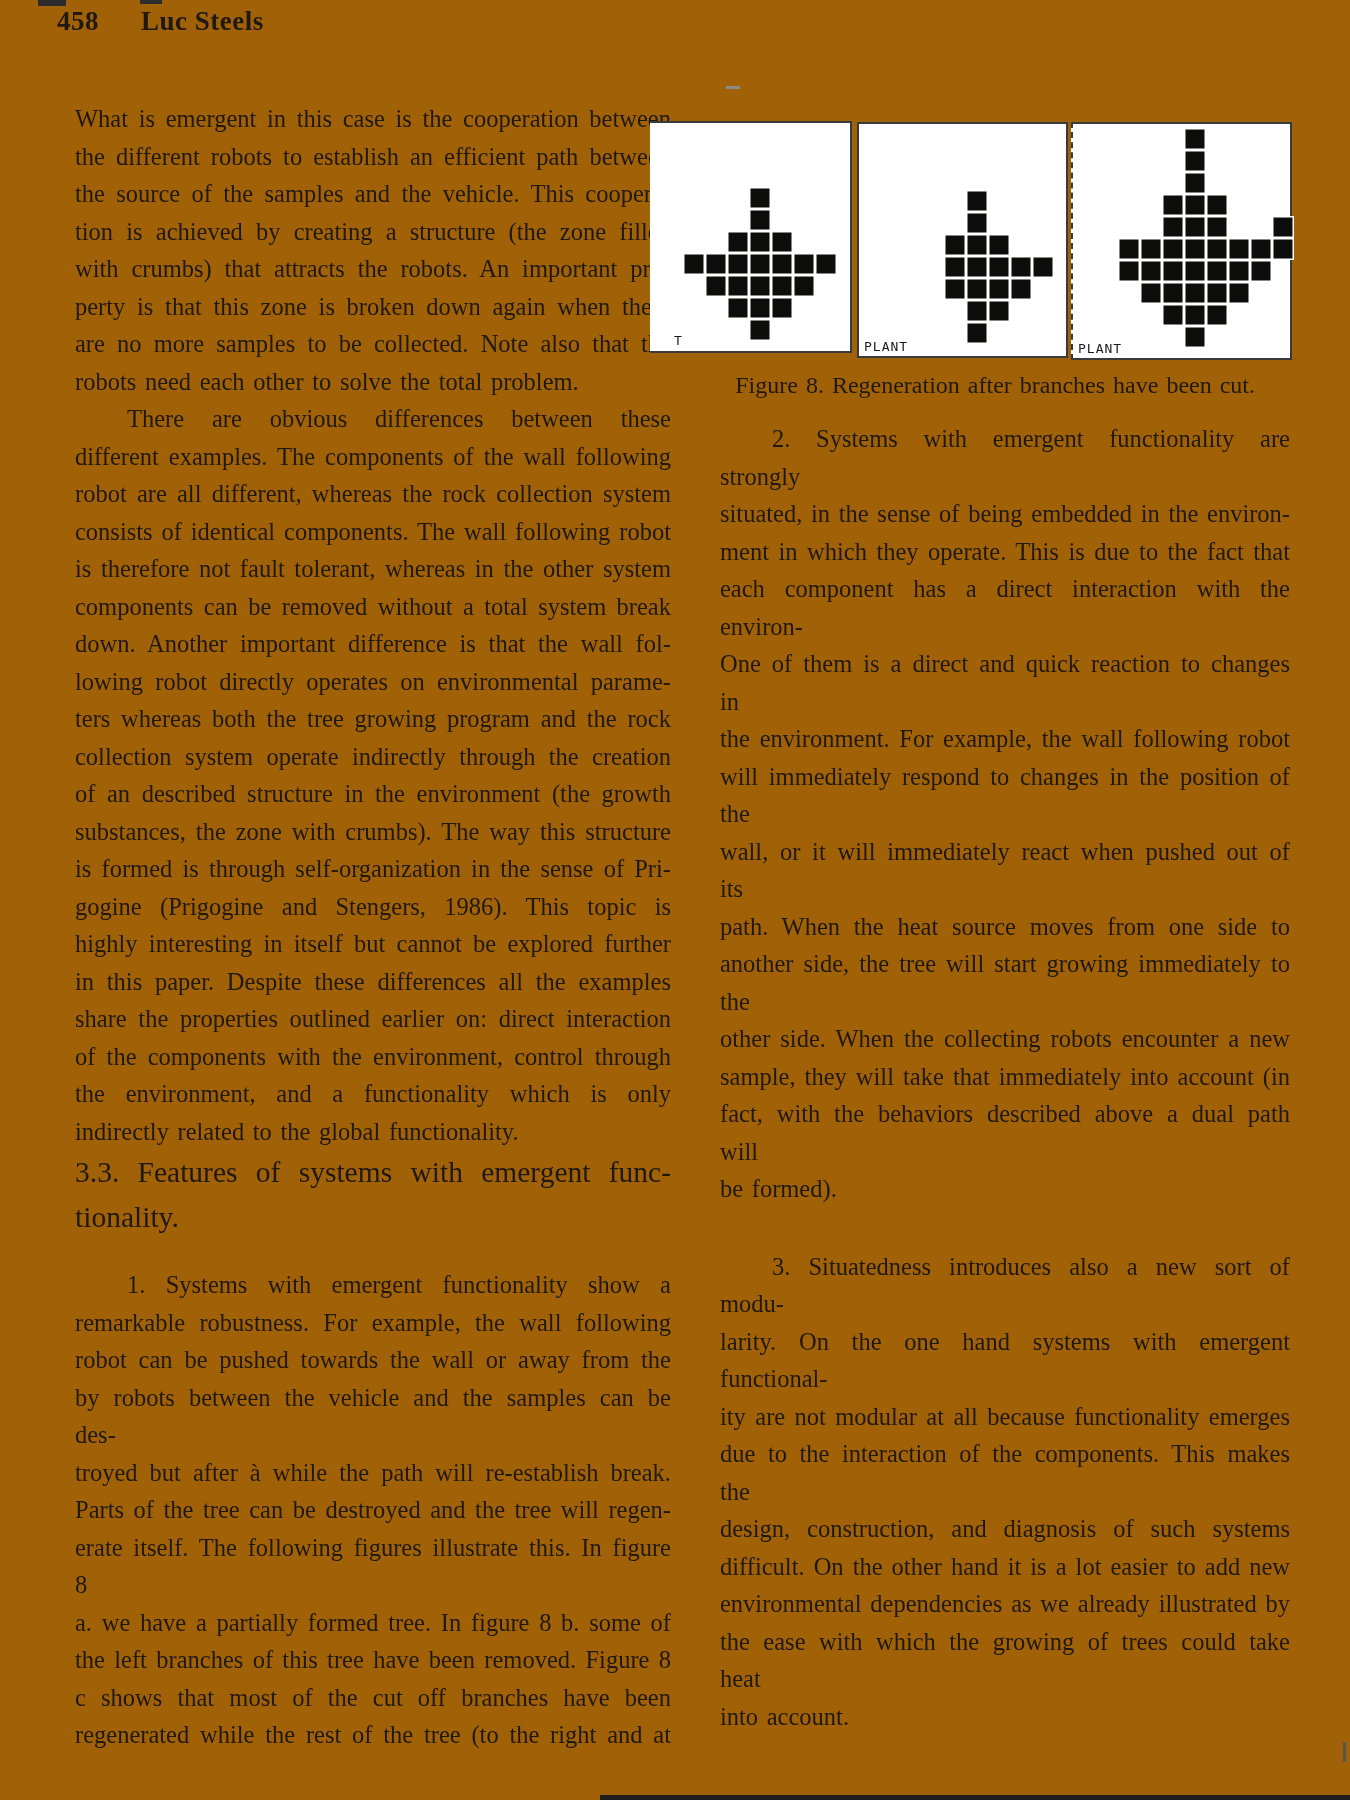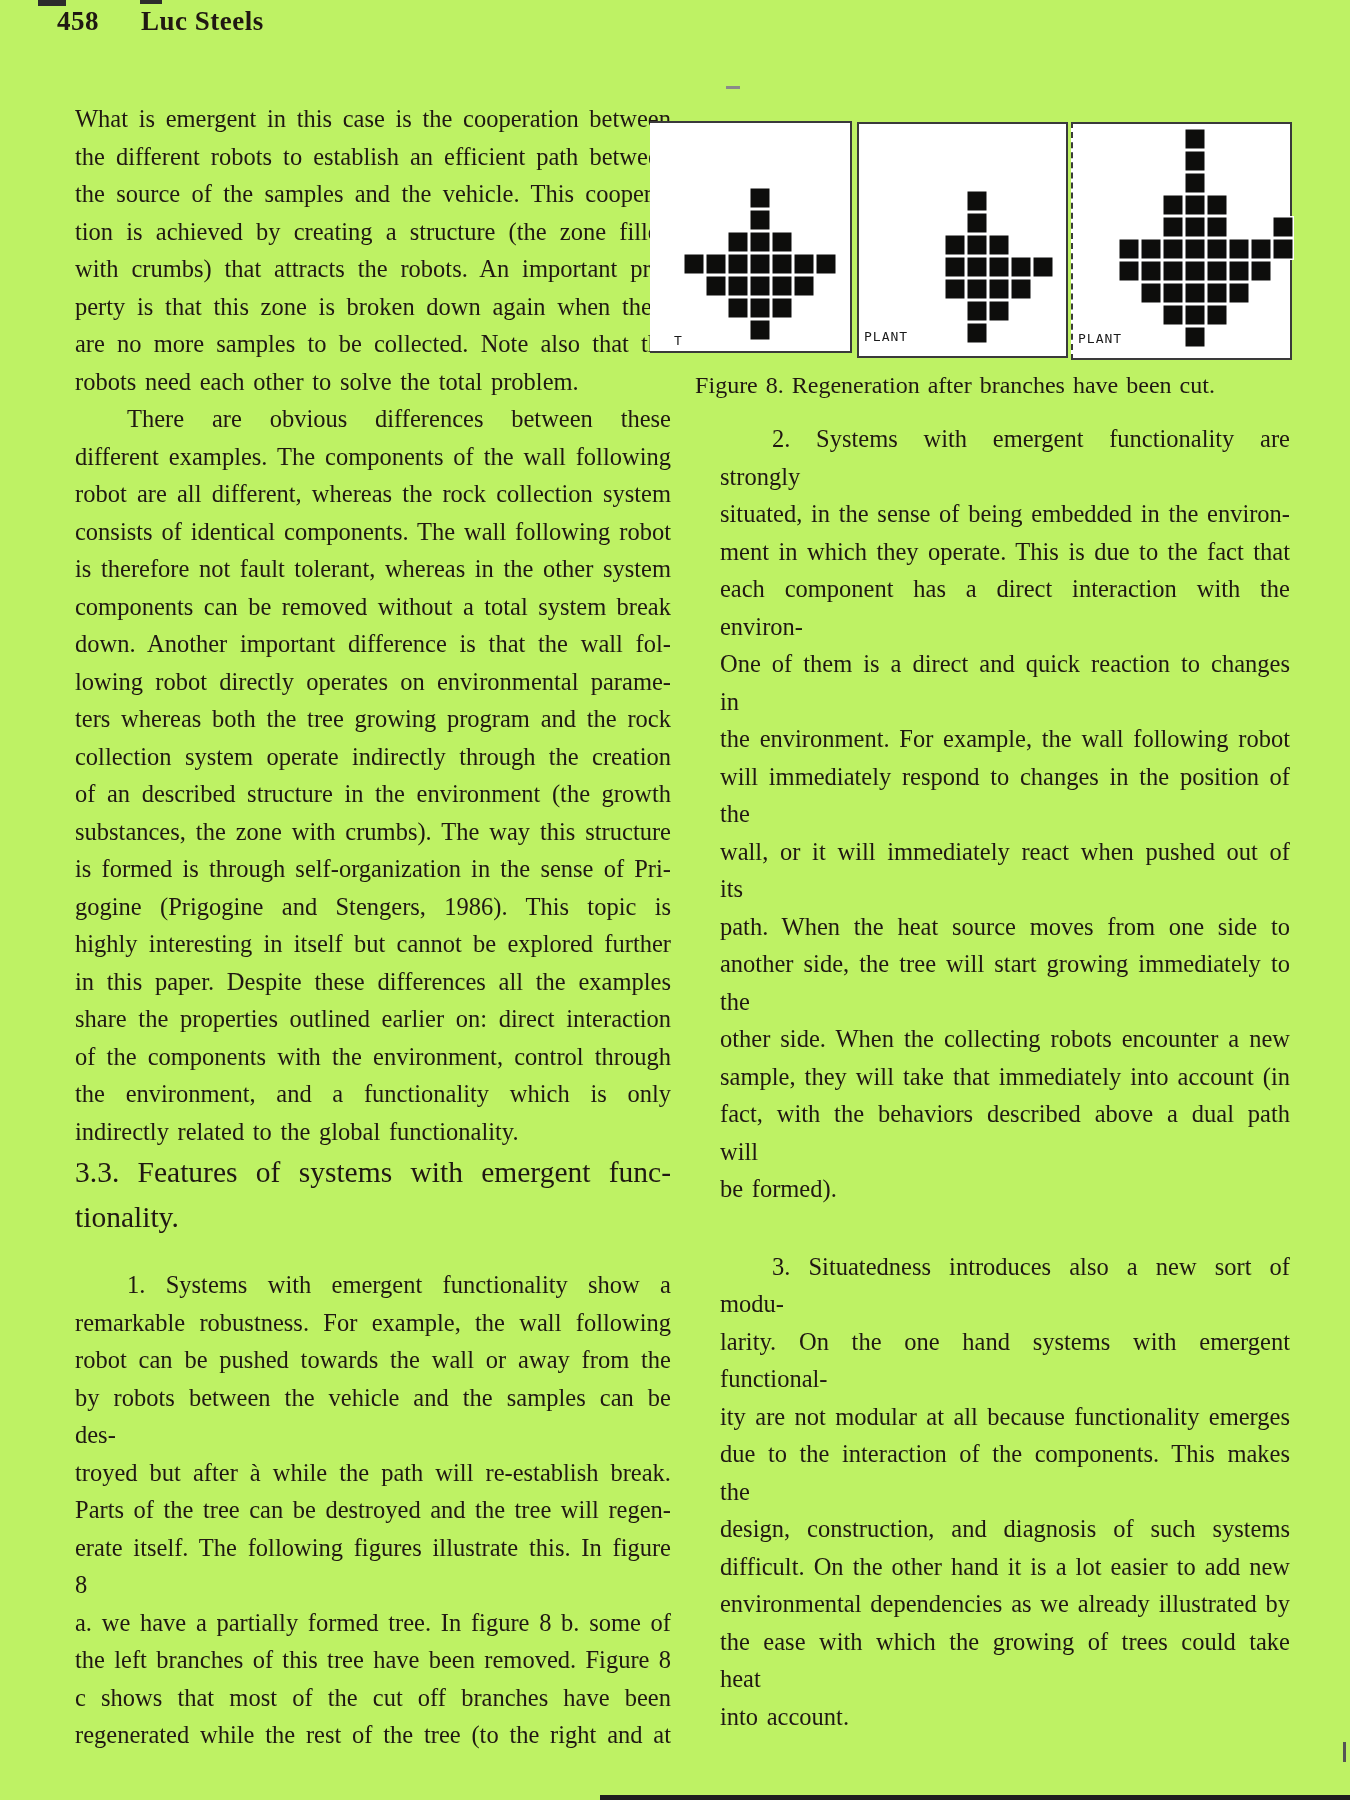--- a/index.html
+++ b/index.html
@@ -1,19 +1,19 @@
 <!DOCTYPE html>
 <html><head>
 <meta charset="utf-8">
 <style>
   html,body{margin:0;padding:0;background:#e8e8e8;}
   .page{
     position:relative;
     width:1350px;height:1800px;
-    background:#bef264;
+    background:#a16207;
     overflow:hidden;
     font-family:"Liberation Serif", serif;
     color:#201812;
   }
   
   .hdr{
     position:absolute;left:57px;top:6px;
     font-size:27px;font-weight:bold;letter-spacing:.5px;
     display:flex;gap:42px;
   }
@@ -32,28 +32,28 @@
   .panel.p1{left:650px;top:121px;width:202px;height:232px;border-left:none;}
   .panel.p2{left:857px;top:122px;width:211px;height:236px;}
   .panel.p3{left:1071px;top:122px;width:221px;height:238px;border-left:2px dashed #3a3a3a;}
   .tree{position:absolute;display:grid;}
   .panel.p1 .tree{left:33px;top:64px;}
   .panel.p2 .tree{left:85px;top:66px;}
   .panel.p3 .tree{left:45px;top:4px;}
   .cell{width:22px;height:22px;}
   .cell.on{background:#0d0d0c;box-shadow:inset 0 0 0 1.5px #ffffff;}
   .plabel{
-    position:absolute;left:5px;bottom:12px;
+    position:absolute;left:5px;bottom:2px;
     font-family:"DejaVu Sans Mono", monospace;
     font-size:13px;letter-spacing:1px;color:#1a1a1a;
   }
   .panel.p1 .plabel{left:24px;bottom:3px;}
   .caption{
     position:absolute;left:655px;top:370px;width:600px;
-    text-align:center;font-size:24px;line-height:30px;word-spacing:2px;
+    text-align:right;font-size:24px;line-height:30px;word-spacing:2px;
   }
   
   .art{position:absolute;background:#2c2c2c;}
   .art.a1{left:38px;top:0;width:28px;height:6px;}
   .art.a2{left:140px;top:0;width:22px;height:4px;}
   .art.a3{left:726px;top:86px;width:14px;height:3px;background:#8a8a8a;}
   .art.a4{left:600px;top:1795px;width:750px;height:5px;background:#1e1e1e;}
   .art.a5{left:1343px;top:1742px;width:3px;height:20px;background:#555;}
 </style>
 </head>

